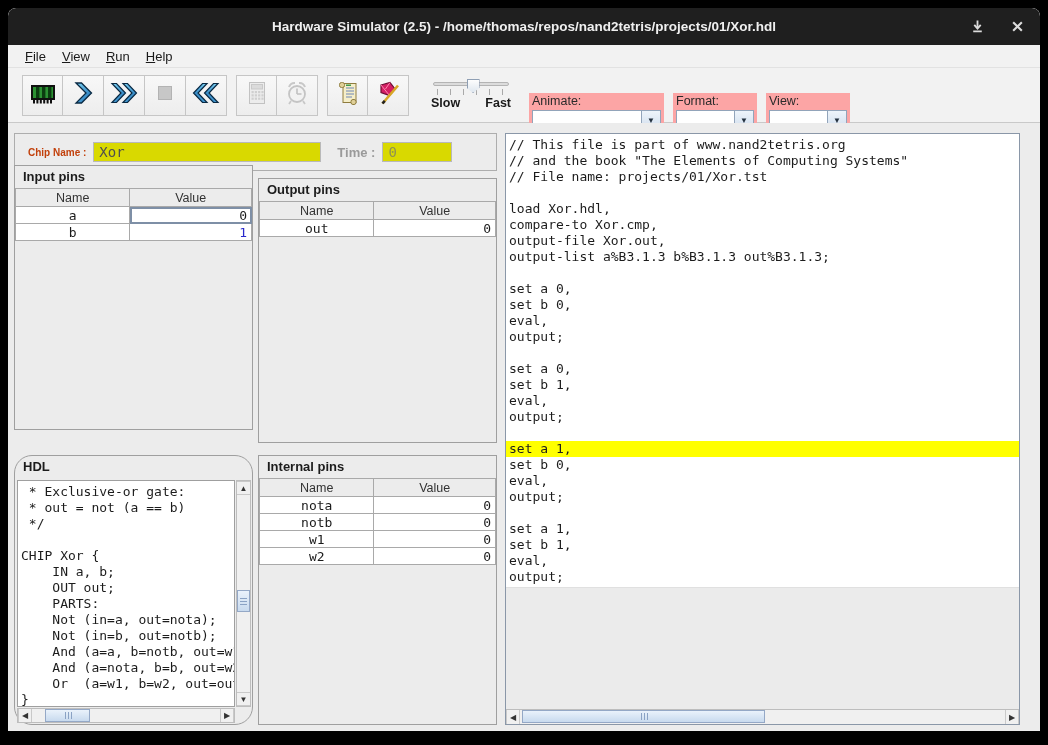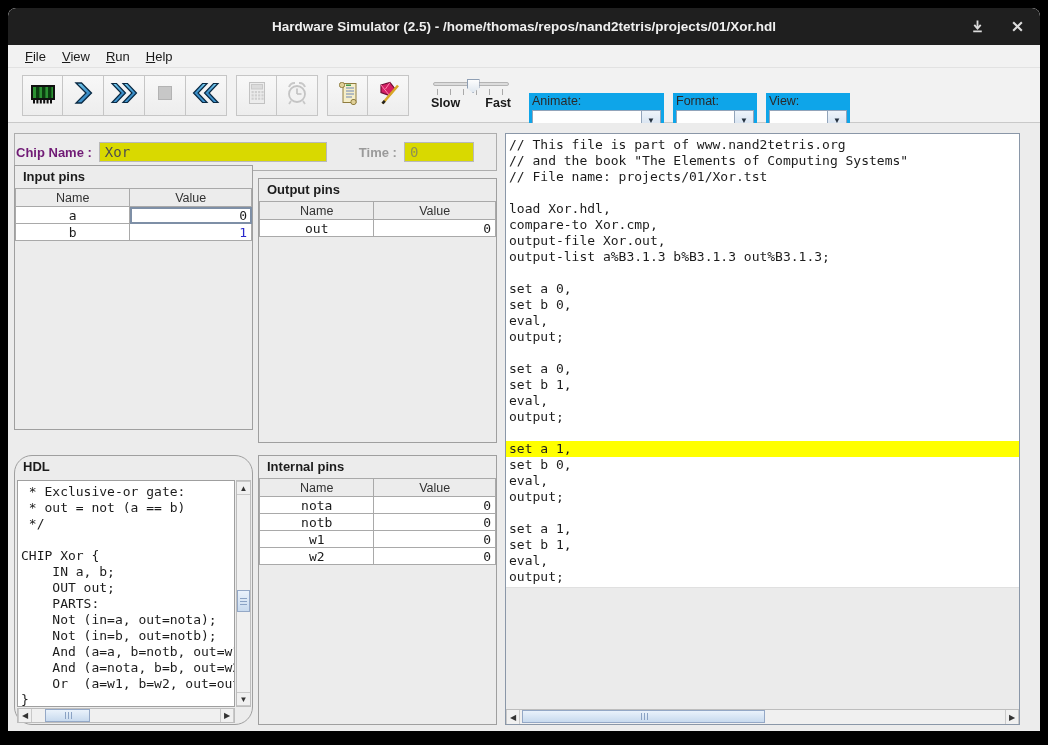--- a/index.html
+++ b/index.html
@@ -32,37 +32,37 @@
   .slider-track { position:relative; height:4px; margin:2px 2px 0 2px; background:#dcdcdc;
                   border:1px solid #b4b4b4; border-radius:2px; }
   .slider-thumb { position:absolute; left:44%; top:-4px; width:13px; height:14px;
                   background:linear-gradient(#fdfdfd,#dfe7ef); border:1px solid #8f9fb4;
                   clip-path:polygon(0 0,100% 0,100% 62%,50% 100%,0 62%); }
   .slider-ticks { height:6px; margin:3px 6px 0 6px;
                   background:repeating-linear-gradient(90deg,#a9a9a9 0 1px,transparent 1px 13px); }
   .slider-labels { display:flex; justify-content:space-between; font-weight:bold; font-size:12.5px; color:#1a1a1a; margin-top:1px; }
 
   .combo-zone { display:flex; margin-left:18px; gap:9px; }
-  .combo-group { background:#0ea5e9; padding:1px 3px 3px 3px;margin-top:37px; }
+  .combo-group { background:#fca5a5; padding:1px 3px 3px 3px;margin-top:37px; }
   .combo-label { font-size:12.5px; color:#2a2a2a; margin-bottom:2px; }
   .combo { display:flex; height:21px; border:1px solid #92a4ba; background:#fff; }
   .combo-value { flex:1; font-size:13px; color:#1a1a1a; padding:18px 4px; white-space:nowrap; overflow:hidden;font-family:Liberation Serif, serif; }
   .combo-arrow { width:19px; background:linear-gradient(#eef4fa,#cfdded); border-left:1px solid #92a4ba;
                  font-size:8px; color:#24313f; display:flex; align-items:center; justify-content:center; }
   .combo-animate { width:129px; } .combo-format { width:78px; } .combo-view { width:78px; }
 
   
   .content { position:relative; height:608px; background:#ececec; }
 
   .chipbar { position:absolute; left:6px; top:10px; width:483px; height:38px;
              border:1px solid #adadad; background:#ececec; display:flex; align-items:center; }
-  .chipbar-label { font-weight:bold; font-size:13px; color:#701a75; margin-left:1px; }
+  .chipbar-label { font-weight:bold; font-size:10px; color:#c2410c; margin-left:13px; }
   .field { height:20px; background:#d9d900; border:1px solid #b9b9b9; font-family:"DejaVu Sans Mono", monospace; }
   .chip-field { width:228px; margin-left:7px; font-size:14px; color:#4e4e4e; padding:1px 5px; }
-  .time-label { font-weight:bold; font-size:13px; color:#9a9a9a; margin-left:32px; }
+  .time-label { font-weight:bold; font-size:13px; color:#9a9a9a; margin-left:16px; }
   .time-field { width:70px; margin-left:7px; font-size:14px; color:#8e9152; padding:1px 5px; }
 
   .panel { position:absolute; border:1px solid #9f9f9f; background:#ececec; }
   .panel-title { font-weight:bold; font-size:13px; color:#1c1c1c; padding:3px 8px 4px 8px; }
   .p-input    { left:6px;   top:42px;  width:239px; height:265px; }
   .p-output   { left:250px; top:55px;  width:239px; height:265px; }
   .p-hdl      { left:6px;   top:332px; width:239px; height:270px;border-radius:18px; }
   .p-internal { left:250px; top:332px; width:239px; height:270px; }
 
   table.pins { width:100%; border-collapse:collapse; }

